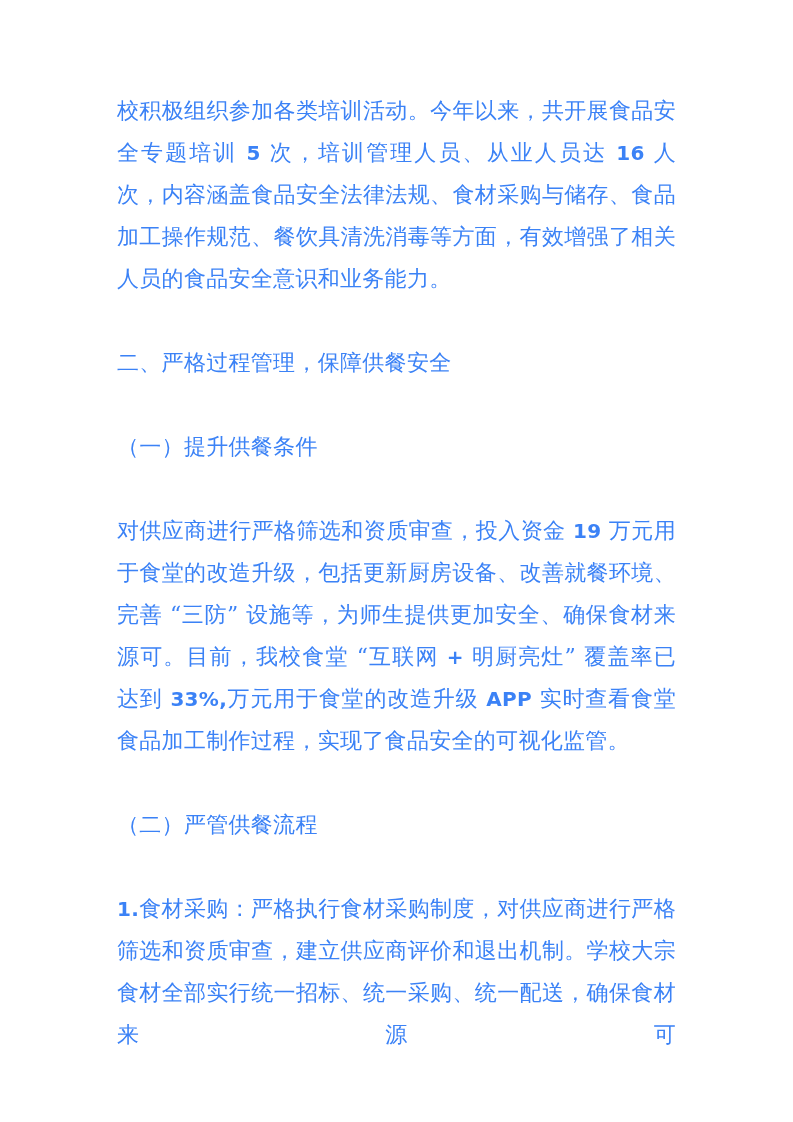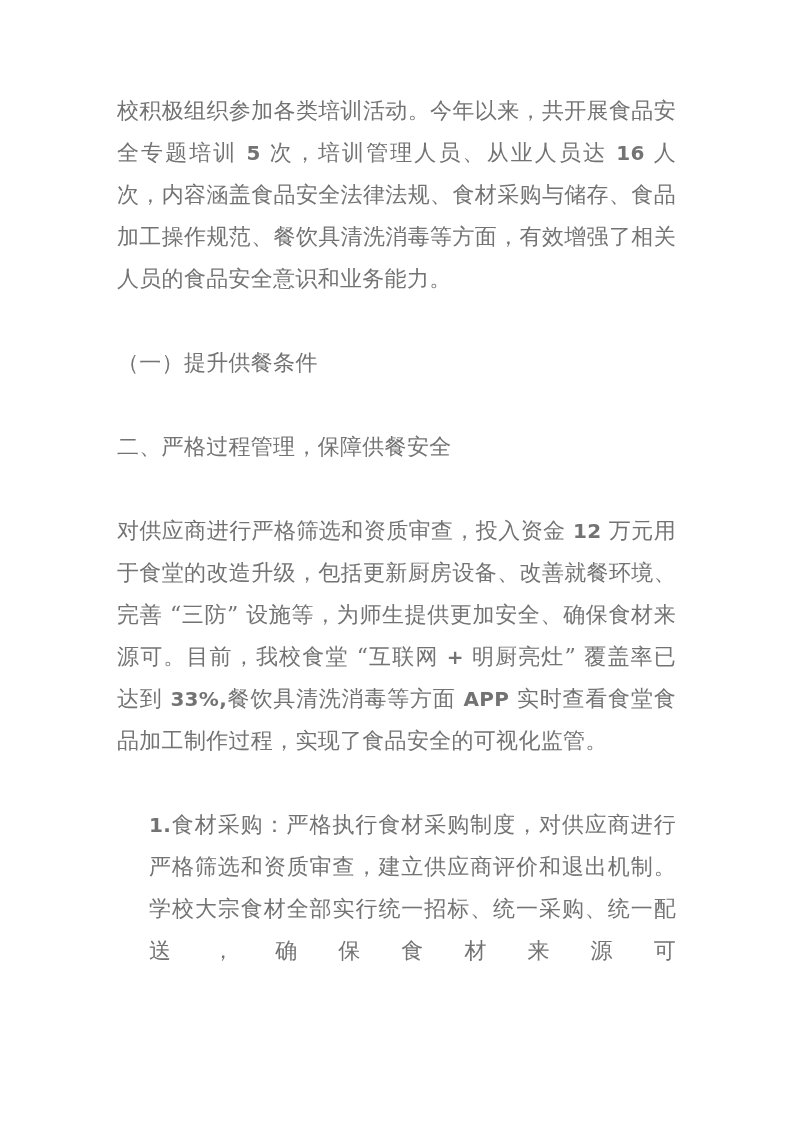--- a/index.html
+++ b/index.html
@@ -8,62 +8,64 @@
     background: #ffffff;
   }
   .page {
     position: relative;
     width: 793px;
     height: 1122px;
     box-sizing: border-box;
     background: #ffffff;
     padding: 90px 117px 0 117px;
     overflow: hidden;
-    color: #737373;
+    color: #3b82f6;
     font-family: "DejaVu Serif", serif;
     font-size: 22px;
     line-height: 42px;
   }
   .block {
     margin: 0 0 42px 0;
     text-align: justify;
     letter-spacing: 0.3px;
   }
   .block.heading {
     text-align: left;
   }
   .block.cut {
     text-align-last: justify;
-    margin-left: 32px;
   }
   .run-num {
     font-family: "DejaVu Sans", "Liberation Sans", sans-serif;
     font-weight: 700;
     font-size: 20px;
   }
 </style>
 </head>
 <body>
 
 <div class="page">
 
   <p class="block">
     <span>校积极组织参加各类培训活动。今年以来，共开展食品安全专题培训 </span><span class="run-num">5</span><span> 次，培训管理人员、从业人员达 </span><span class="run-num">16</span><span> 人次，内容涵盖食品安全法律法规、食材采购与储存、食品加工操作规范、餐饮具清洗消毒等方面，有效增强了相关人员的食品安全意识和业务能力。</span>
   </p>
 
   <p class="block heading">
+    <span>二、严格过程管理，保障供餐安全</span>
+  </p>
+
+  <p class="block heading">
     <span>（一）提升供餐条件</span>
   </p>
 
-  <p class="block heading">
-    <span>二、严格过程管理，保障供餐安全</span>
+  <p class="block">
+    <span>对供应商进行严格筛选和资质审查，投入资金 </span><span class="run-num">19</span><span> 万元用于食堂的改造升级，包括更新厨房设备、改善就餐环境、完善 “三防” 设施等，为师生提供更加安全、确保食材来源可。目前，我校食堂 “互联网 </span><span class="run-num">+</span><span> 明厨亮灶” 覆盖率已达到 </span><span class="run-num">33%,</span><span>万元用于食堂的改造升级 </span><span class="run-num">APP</span><span> 实时查看食堂食品加工制作过程，实现了食品安全的可视化监管。</span>
   </p>
 
-  <p class="block">
-    <span>对供应商进行严格筛选和资质审查，投入资金 </span><span class="run-num">12</span><span> 万元用于食堂的改造升级，包括更新厨房设备、改善就餐环境、完善 “三防” 设施等，为师生提供更加安全、确保食材来源可。目前，我校食堂 “互联网 </span><span class="run-num">+</span><span> 明厨亮灶” 覆盖率已达到 </span><span class="run-num">33%,</span><span>餐饮具清洗消毒等方面 </span><span class="run-num">APP</span><span> 实时查看食堂食品加工制作过程，实现了食品安全的可视化监管。</span>
+  <p class="block heading">
+    <span>（二）严管供餐流程</span>
   </p>
-
 
   <p class="block cut">
     <span class="run-num">1.</span><span>食材采购：严格执行食材采购制度，对供应商进行严格筛选和资质审查，建立供应商评价和退出机制。学校大宗食材全部实行统一招标、统一采购、统一配送，确保食材来源可</span>
   </p>
 
 </div>
 
 </body></html>

